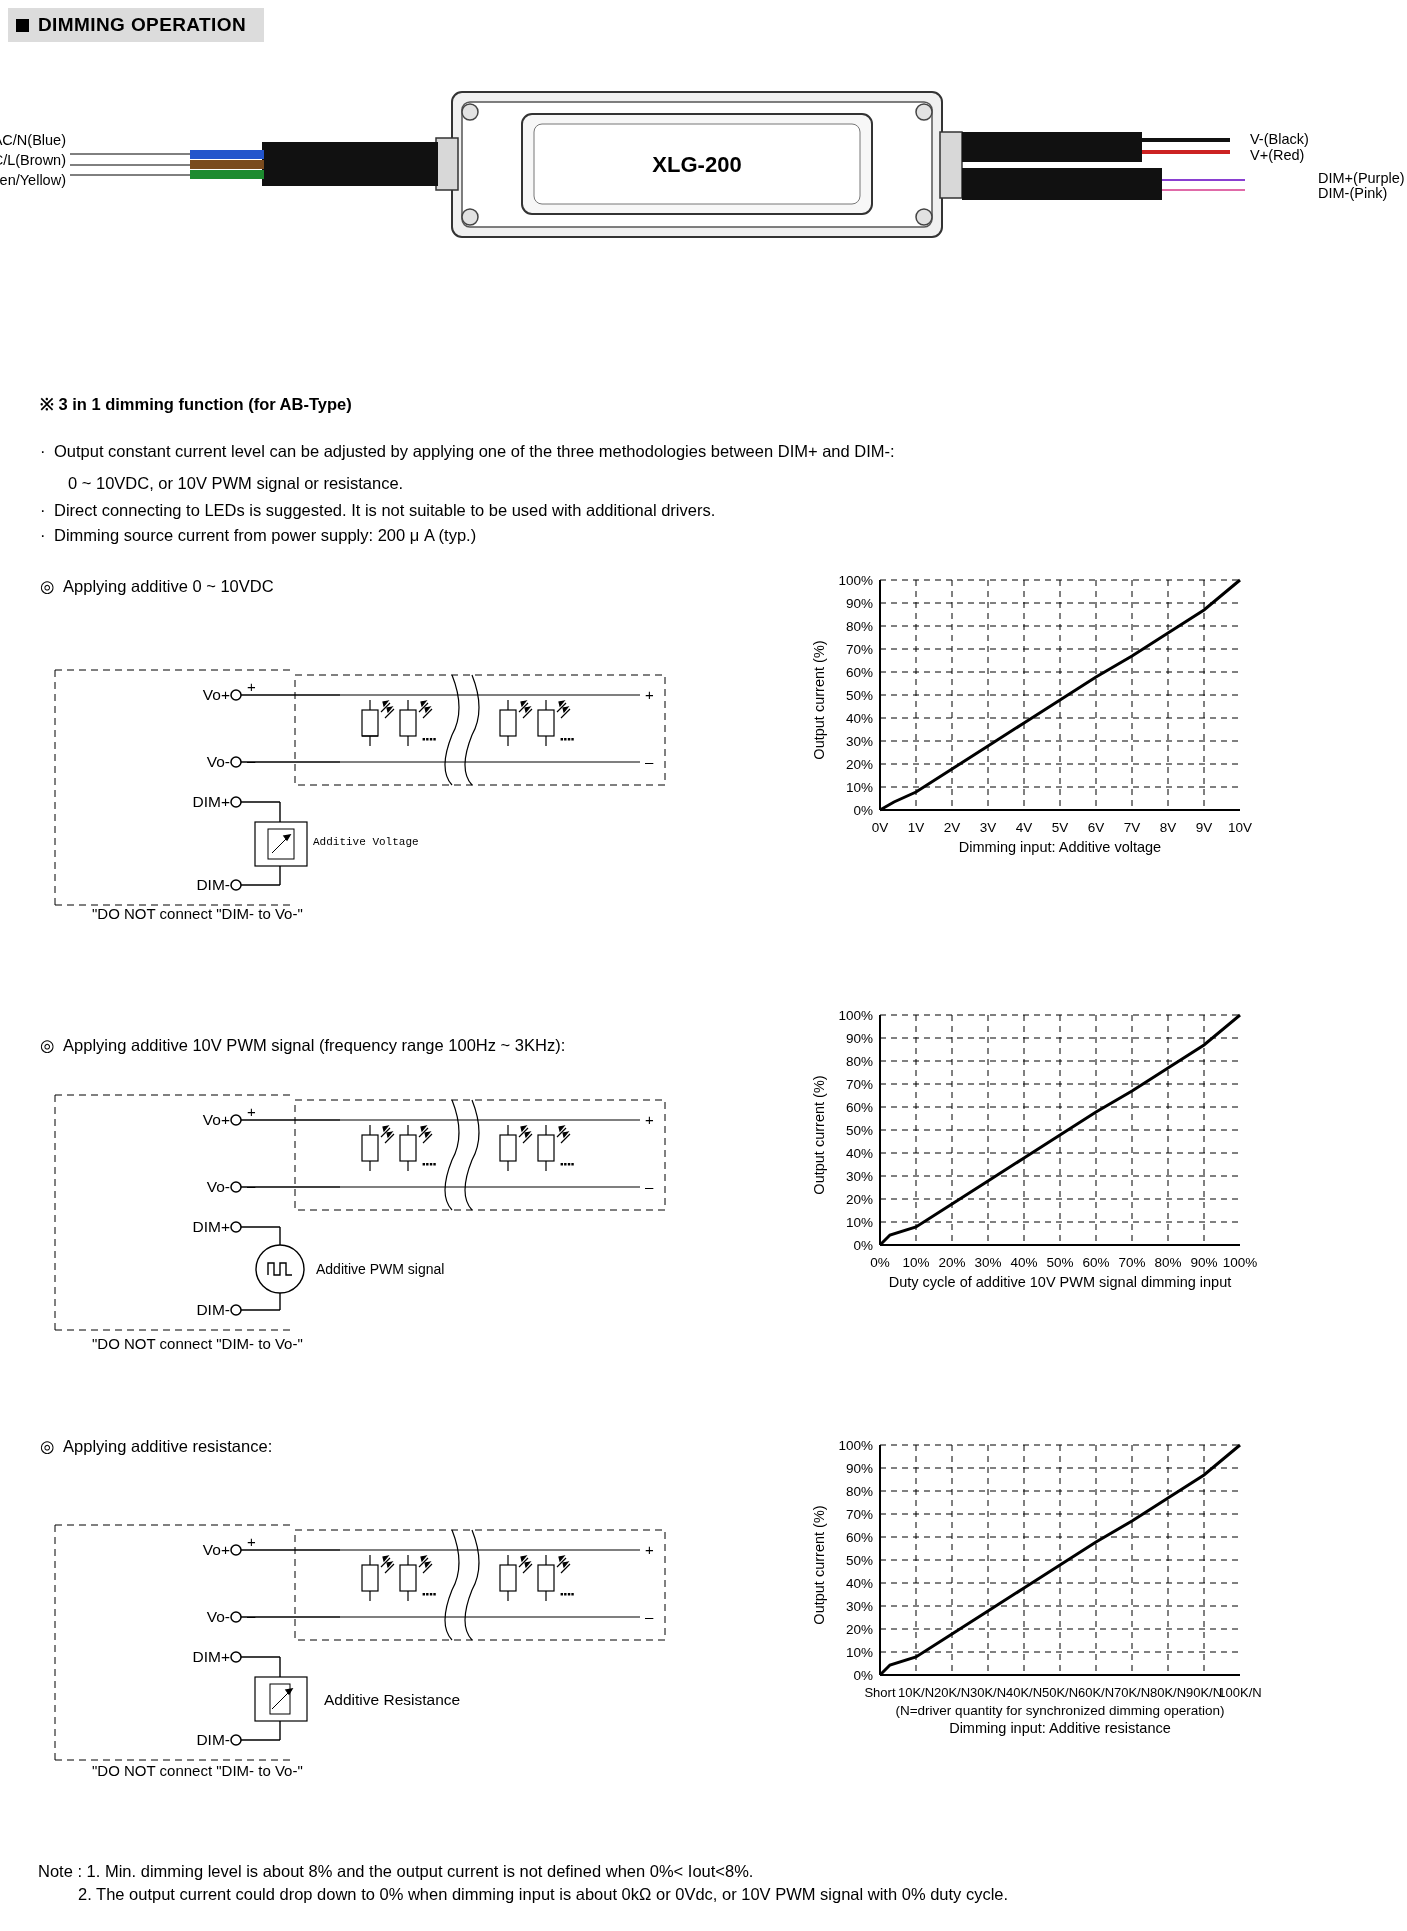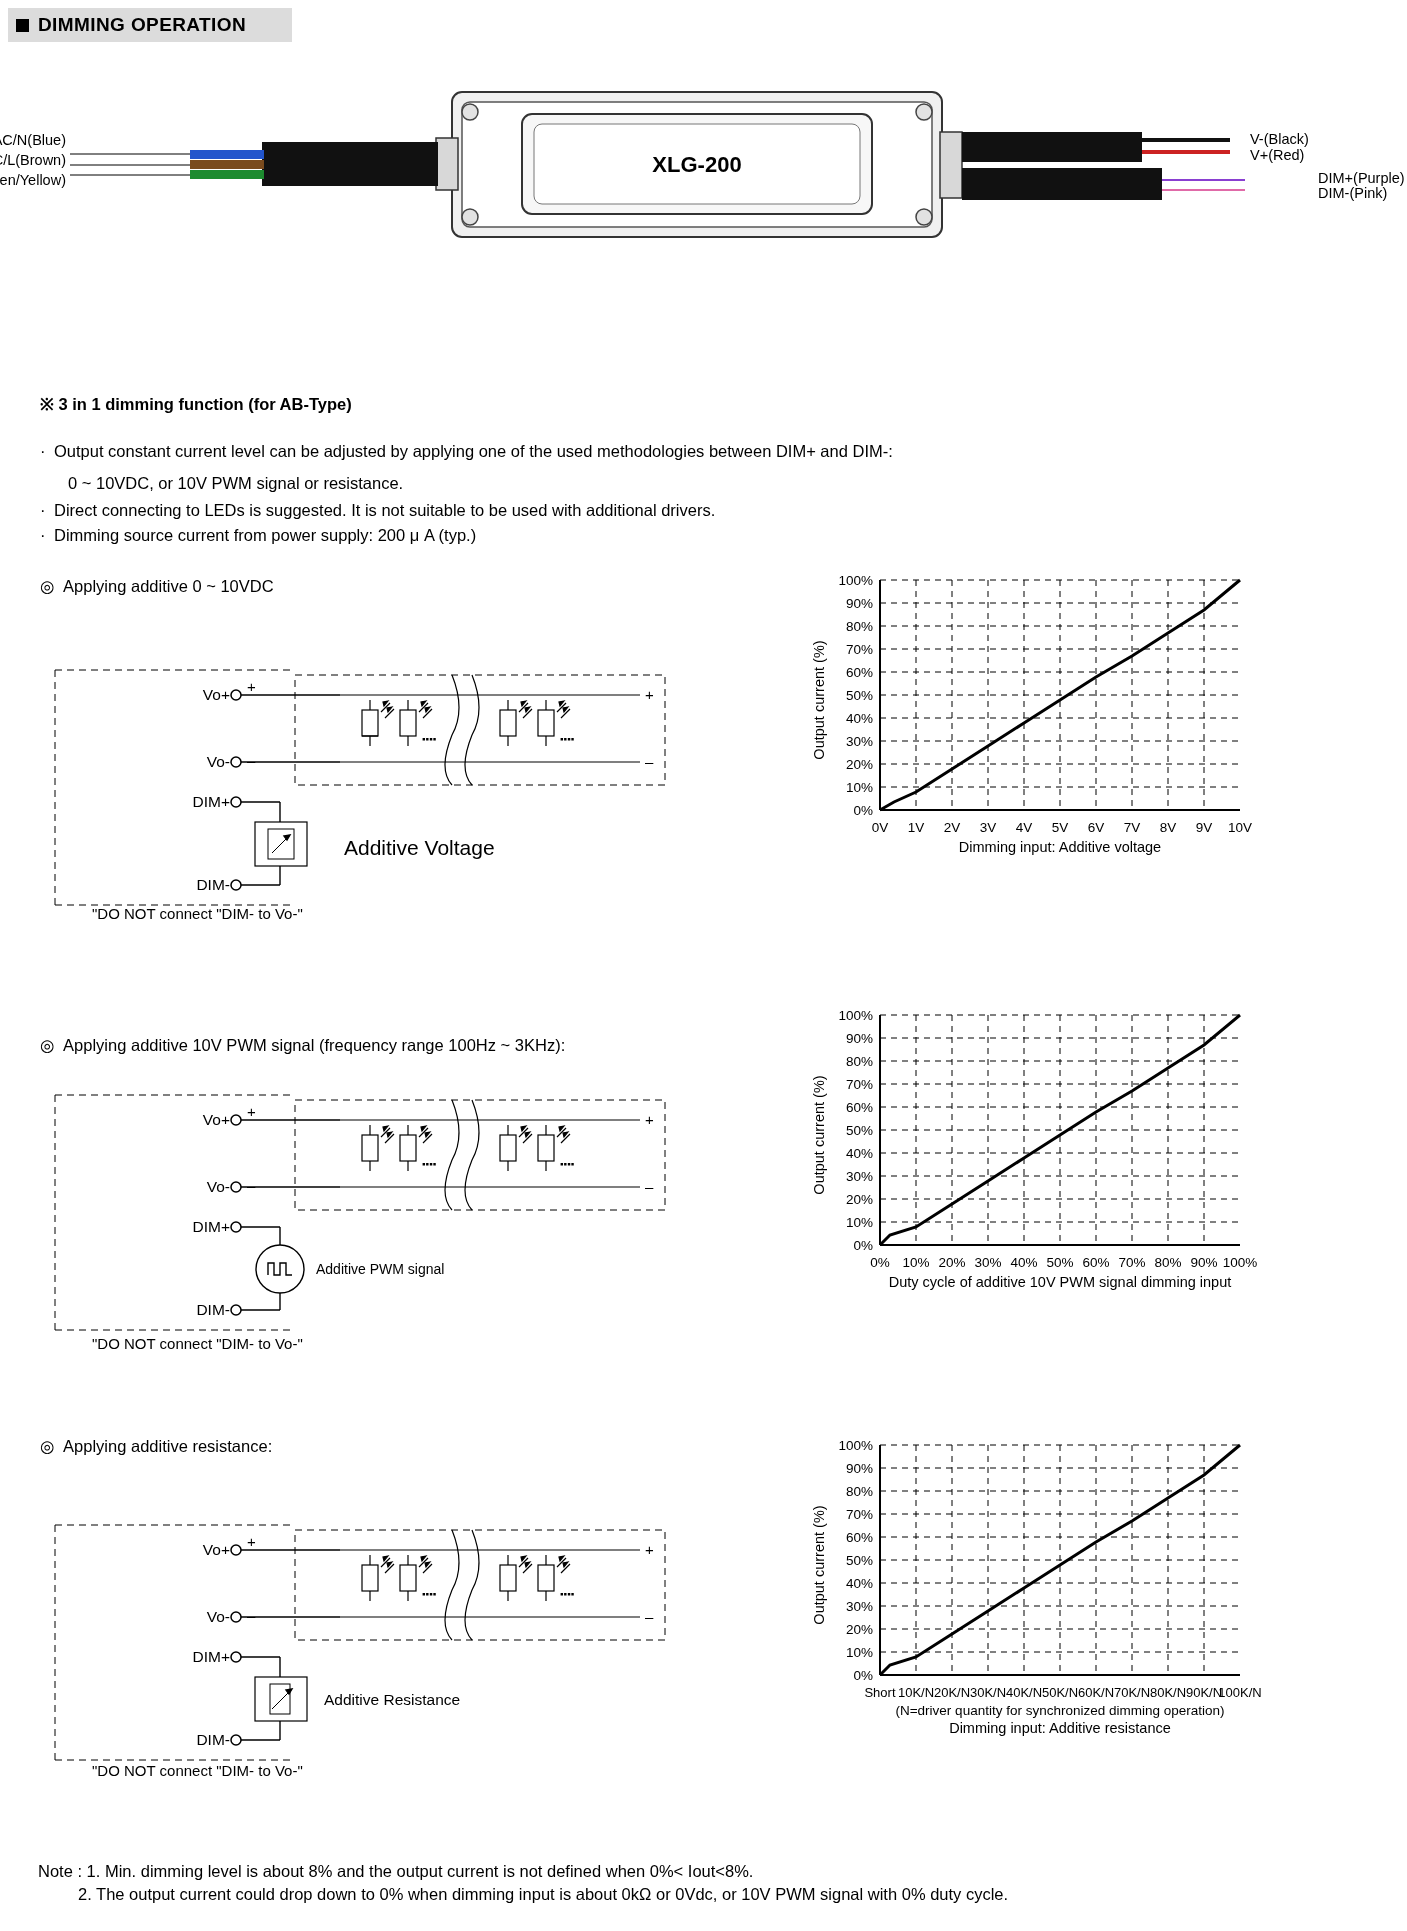--- a/index.html
+++ b/index.html
@@ -19,21 +19,21 @@
     position: relative;
     width: 1407px;
     height: 1931px;
   }
 
   
   .section-header {
     position: absolute;
     left: 8px;
     top: 8px;
-    width: 284px;
+    width: 256px;
     height: 34px;
     background: #dcdcdc;
     display: flex;
     align-items: center;
     padding-left: 8px;
     box-sizing: border-box;
   }
   .section-header .sq {
     width: 13px;
     height: 13px;
@@ -140,21 +140,21 @@
       <text x="1250" y="90" font-size="14.5">V+(Red)</text>
       <text x="1318" y="113" font-size="14.5">DIM+(Purple)</text>
       <text x="1318" y="128" font-size="14.5">DIM-(Pink)</text>
     </svg>
   </div>
 
   <div class="txt-block">
     <div class="t-head">※ 3 in 1 dimming function (for AB-Type)</div>
     <div class="t-line">
       <span class="dot">·</span>
-      <span>Output constant current level can be adjusted by applying one of the used methodologies between DIM+ and DIM-:</span>
+      <span>Output constant current level can be adjusted by applying one of the three methodologies between DIM+ and DIM-:</span>
     </div>
     <div class="t-sub">0 ~ 10VDC, or 10V PWM signal or resistance.</div>
     <div class="t-line">
       <span class="dot">·</span>
       <span>Direct connecting to LEDs is suggested. It is not suitable to be used with additional drivers.</span>
     </div>
     <div class="t-line">
       <span class="dot">·</span>
       <span>Dimming source current from power supply: 200 μ A (typ.)</span>
     </div>
@@ -229,21 +229,21 @@
           <path d="M521 68 l9 -9 M528 57 l-5 1 l1 4 z" fill="#000"></path>
           <text x="520" y="90" font-size="13">....</text>
         </g>
       </g>
       <text x="605" y="50" font-size="15">+</text>
       <text x="605" y="117" font-size="15">–</text>
       <text x="288" y="200" font-size="15.5" id="src1"></text>
     </svg>
   </div>
   <div style="position:absolute;left:40px;top:650px;width:640px;height:270px;pointer-events:none;">
-    <span style="position:absolute;left:304px;top:186px;font-size:21px;">Additive Voltage</span>
+    <span style="position:absolute;left:273px;top:186px;font-size:11px;font-family:Liberation Mono, monospace;">Additive Voltage</span>
   </div>
   <div class="donot" style="left:92px; top:905px;">"DO NOT connect "DIM- to Vo-"</div>
 
   <div class="chart" style="left:810px; top:560px;">
     <svg width="470" height="300" viewBox="0 0 470 300">
 
       <text x="14" y="140" font-size="14.5" transform="rotate(-90 14 140)" text-anchor="middle">Output current (%)</text>
 
       <g stroke="#000" stroke-width="1" stroke-dasharray="6,5" fill="none">
         <line x1="70" y1="20" x2="430" y2="20"></line>

